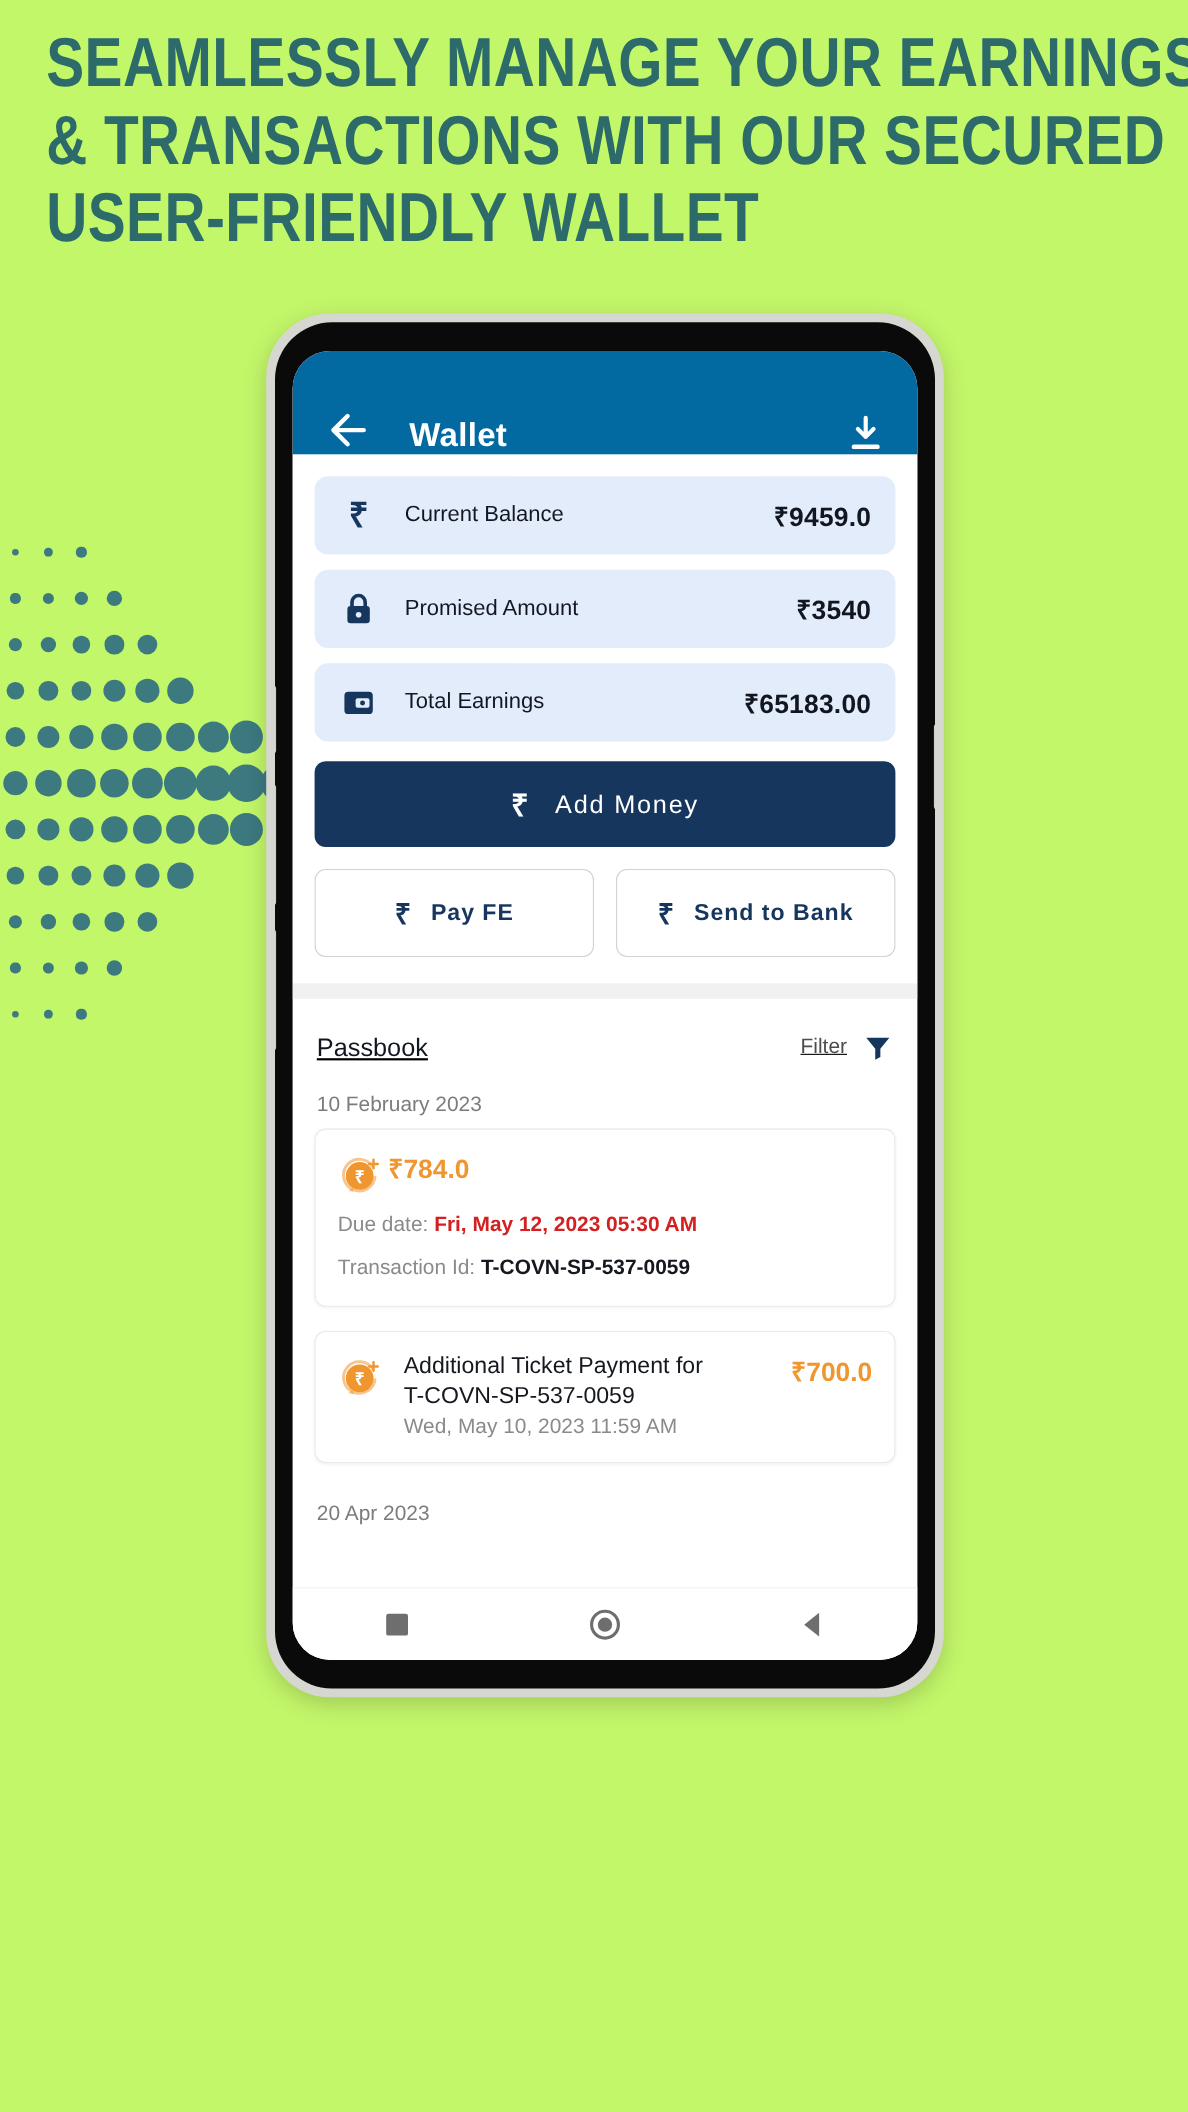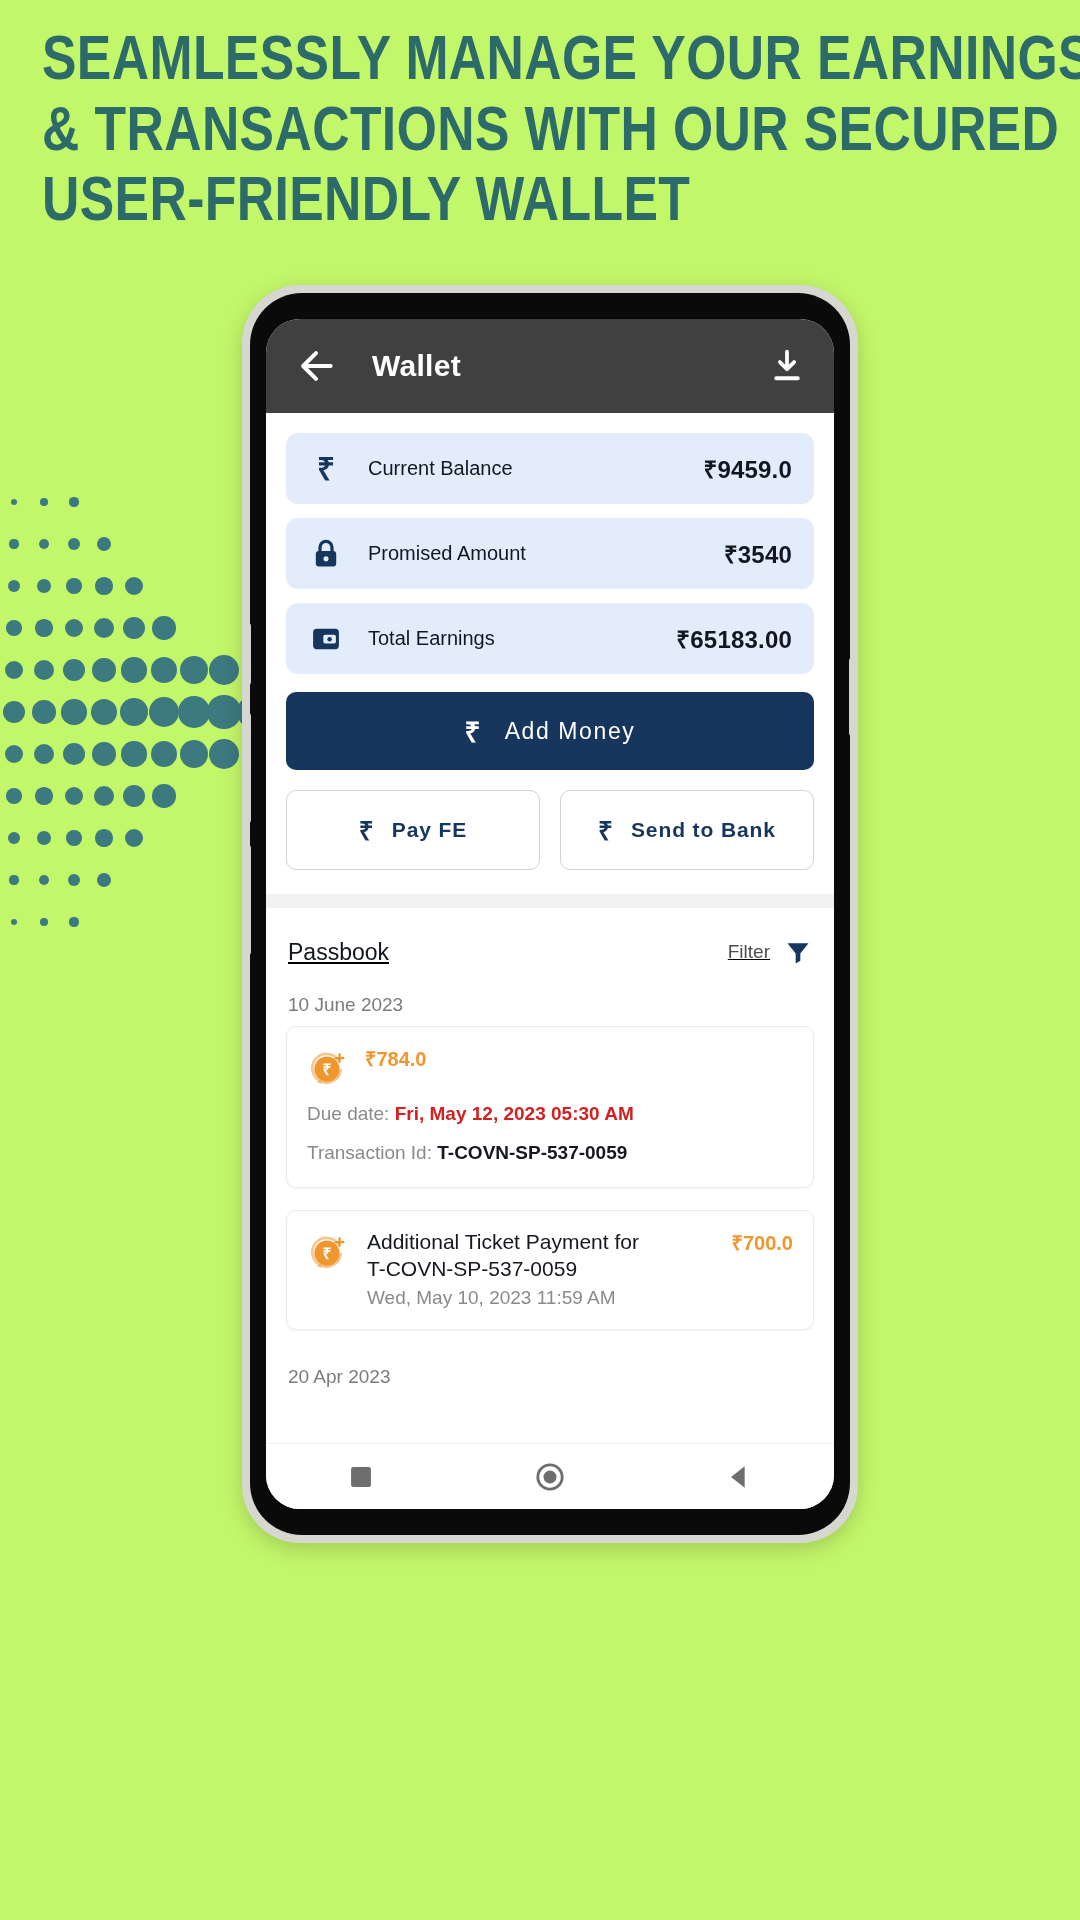--- a/index.html
+++ b/index.html
@@ -62,22 +62,22 @@
   .screen {
     position:absolute;
     left:16px; top:26px; right:16px; bottom:26px;
     background:#ffffff;
     border-radius:34px;
     overflow:hidden;
   }
 
   
   .appbar {
-    height:94px; background:#404040;
-    display:flex; align-items:center;
+    height:94px; background:#0369a1;
+    display:flex; align-items:flex-end;
     padding:0 28px;
     position:relative;
   }
   .back-icon { width:44px; height:44px; flex:0 0 auto; cursor:pointer; }
   .appbar-title {
     color:#fff; font-size:30px; font-weight:bold;
     margin-left:34px; letter-spacing:.3px;
   }
   .download-icon { position:absolute; right:28px; width:38px; height:38px; cursor:pointer; }
 
@@ -146,21 +146,21 @@
     border-radius:10px;
     background:#fff;
     padding:18px 20px 20px 20px;
     box-shadow:0 1px 3px rgba(0,0,0,.05);
   }
   .txn-top { display:flex; align-items:flex-start; }
   .txn-ico { width:42px; height:42px; flex:0 0 auto; margin-top:2px; }
   .txn-mid { margin-left:18px; flex:1 1 auto; }
   .txn-title { font-size:21px; color:#15181f; line-height:1.28; }
   .txn-time { font-size:19px; color:#8a8a8a; margin-top:4px; }
-  .txn-amt { font-size:20px; font-weight:bold; margin-left:16px; white-space:nowrap; }
+  .txn-amt { font-size:24px; font-weight:bold; margin-left:4px; white-space:nowrap; }
   .txn-amt.debit { color:#f0962f; }
 
   .kv { margin-top:12px; font-size:19px; line-height:1.42; }
   .kv .k { color:#8a8a8a;text-align:center; }
   .kv .v { color:#15181f; font-weight:bold; }
   .kv .v.due { color:#d32020; }
 
   
   .navbar {
     position:absolute; left:0; right:0; bottom:0;
@@ -316,21 +316,21 @@
         <span class="passbook-title">Passbook</span>
         <span class="filter-wrap">
           <span class="filter-label">Filter</span>
           <svg class="filter-icon" viewBox="0 0 24 24">
             <path d="M3 4.6h18l-7 8.6v6.4l-4 2.2v-8.6z" fill="#17365e"></path>
           </svg>
         </span>
       </div>
 
       <div id="txn-list">
-          <div class="day-label">10 June 2023</div>
+          <div class="day-label">10 February 2023</div>
           <div class="txn-card">
             <div class="txn-top">
               <svg class="txn-ico" viewBox="0 0 24 24">
                 <circle cx="11.4" cy="12.6" r="7.2" fill="#f0962f"></circle>
                 <path d="M18.4 8.2a8.2 8.2 0 1 0 1 4.4" fill="none" stroke="#f0962f" stroke-width="1.5" opacity=".55"></path>
                 <path d="M7.6 18.6 5.6 20.4l2.8.4z" fill="#f0962f" opacity=".55"></path>
                 <text x="11.4" y="16.2" font-family="'Liberation Sans',sans-serif" font-size="9" font-weight="bold" fill="#fff" text-anchor="middle">₹</text>
                 <path d="M18.6 4.2v4.4M16.4 6.4h4.4" stroke="#f0962f" stroke-width="1.3" stroke-linecap="round"></path>
               </svg>
               <div class="txn-amt debit">₹784.0</div>

